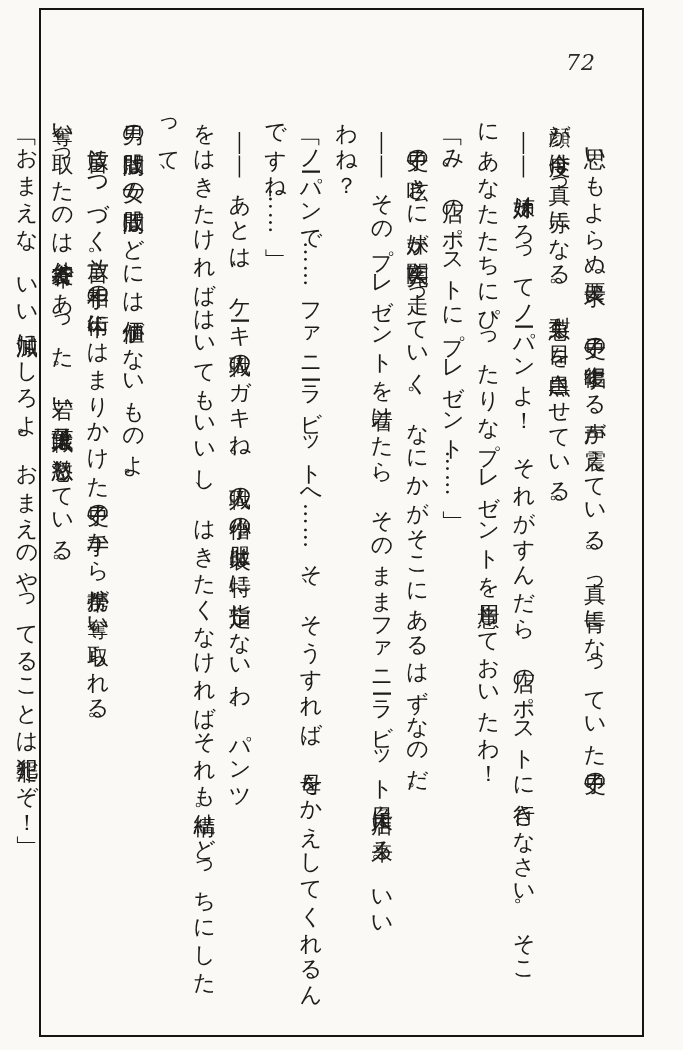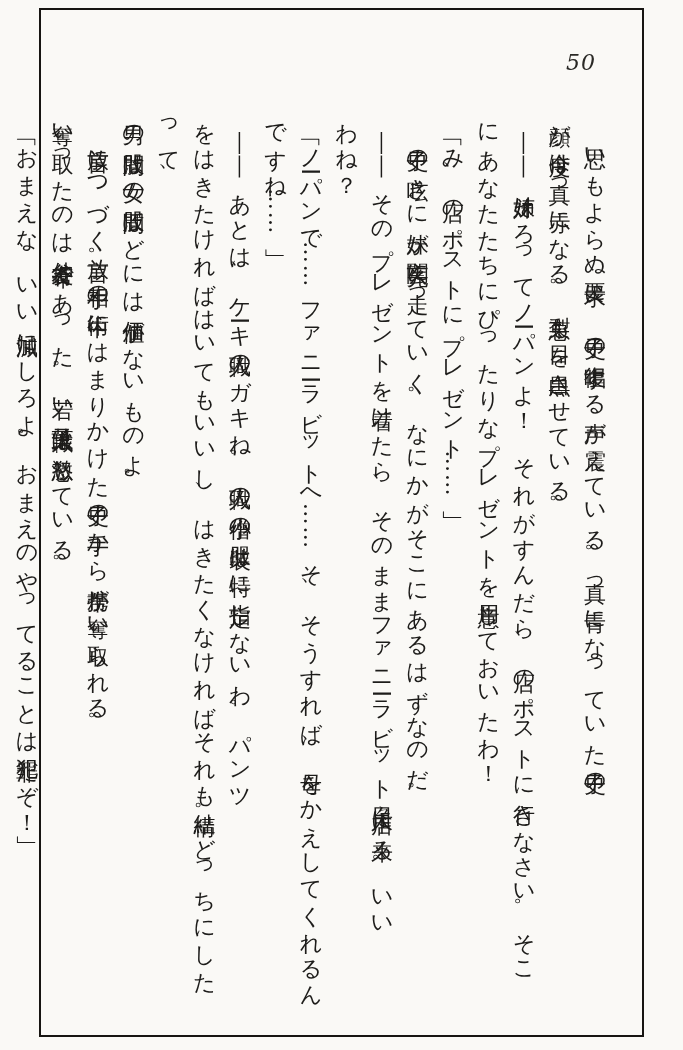--- a/index.html
+++ b/index.html
@@ -52,21 +52,21 @@
   }
   .tcol.indent {
     text-indent: 24px;
   }
 </style>
 </head>
 <body>
 
 <div class="page">
   <div class="frame"></div>
-  <div class="page-number">50</div>
+  <div class="page-number">72</div>
   <div class="textblock">
       <div class="tcol indent">思いもよらぬ要求に、史子の復唱する声が震えている。真っ青になっていた史子の</div>
       <div class="tcol">顔が今度は真っ赤になる。梨恵も目を白黒させている。</div>
       <div class="tcol indent">――姉妹そろってノーパンよ！　それがすんだら、店のポストに行きなさい。そこ</div>
       <div class="tcol">にあなたたちにぴったりなプレゼントを用意しておいたわ！</div>
       <div class="tcol indent">「み、店のポストにプレゼント……」</div>
       <div class="tcol indent">史子の呟きに妹が玄関先に走っていく。なにかがそこにあるはずなのだ。</div>
       <div class="tcol indent">――そのプレゼントを着けたら、そのままファニーラビット日々木店に来る。いい</div>
       <div class="tcol">わね？</div>
       <div class="tcol indent">「ノーパンで……ファニーラビットへ……そ、そうすれば、母をかえしてくれるん</div>

